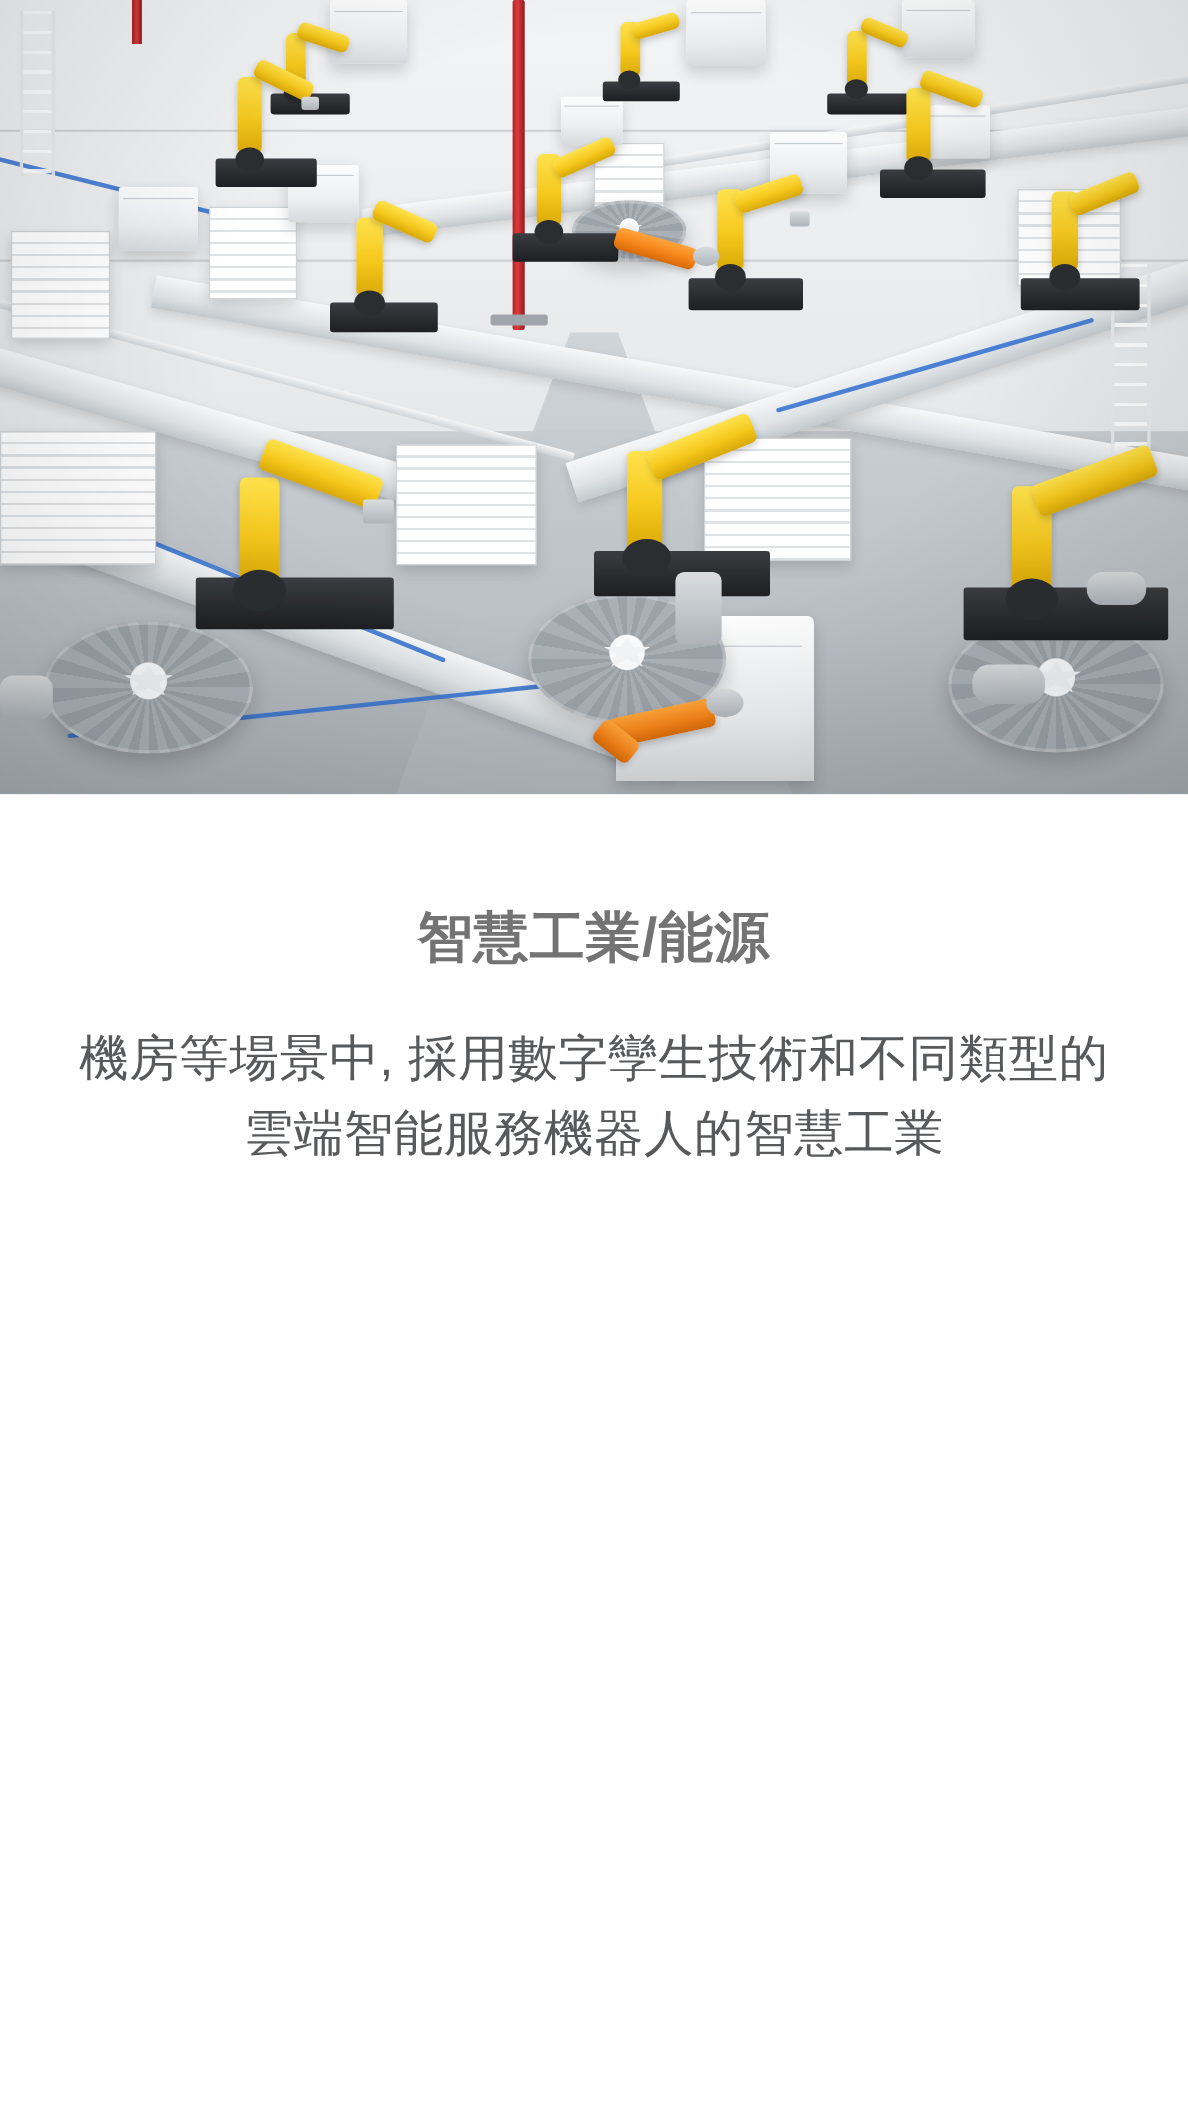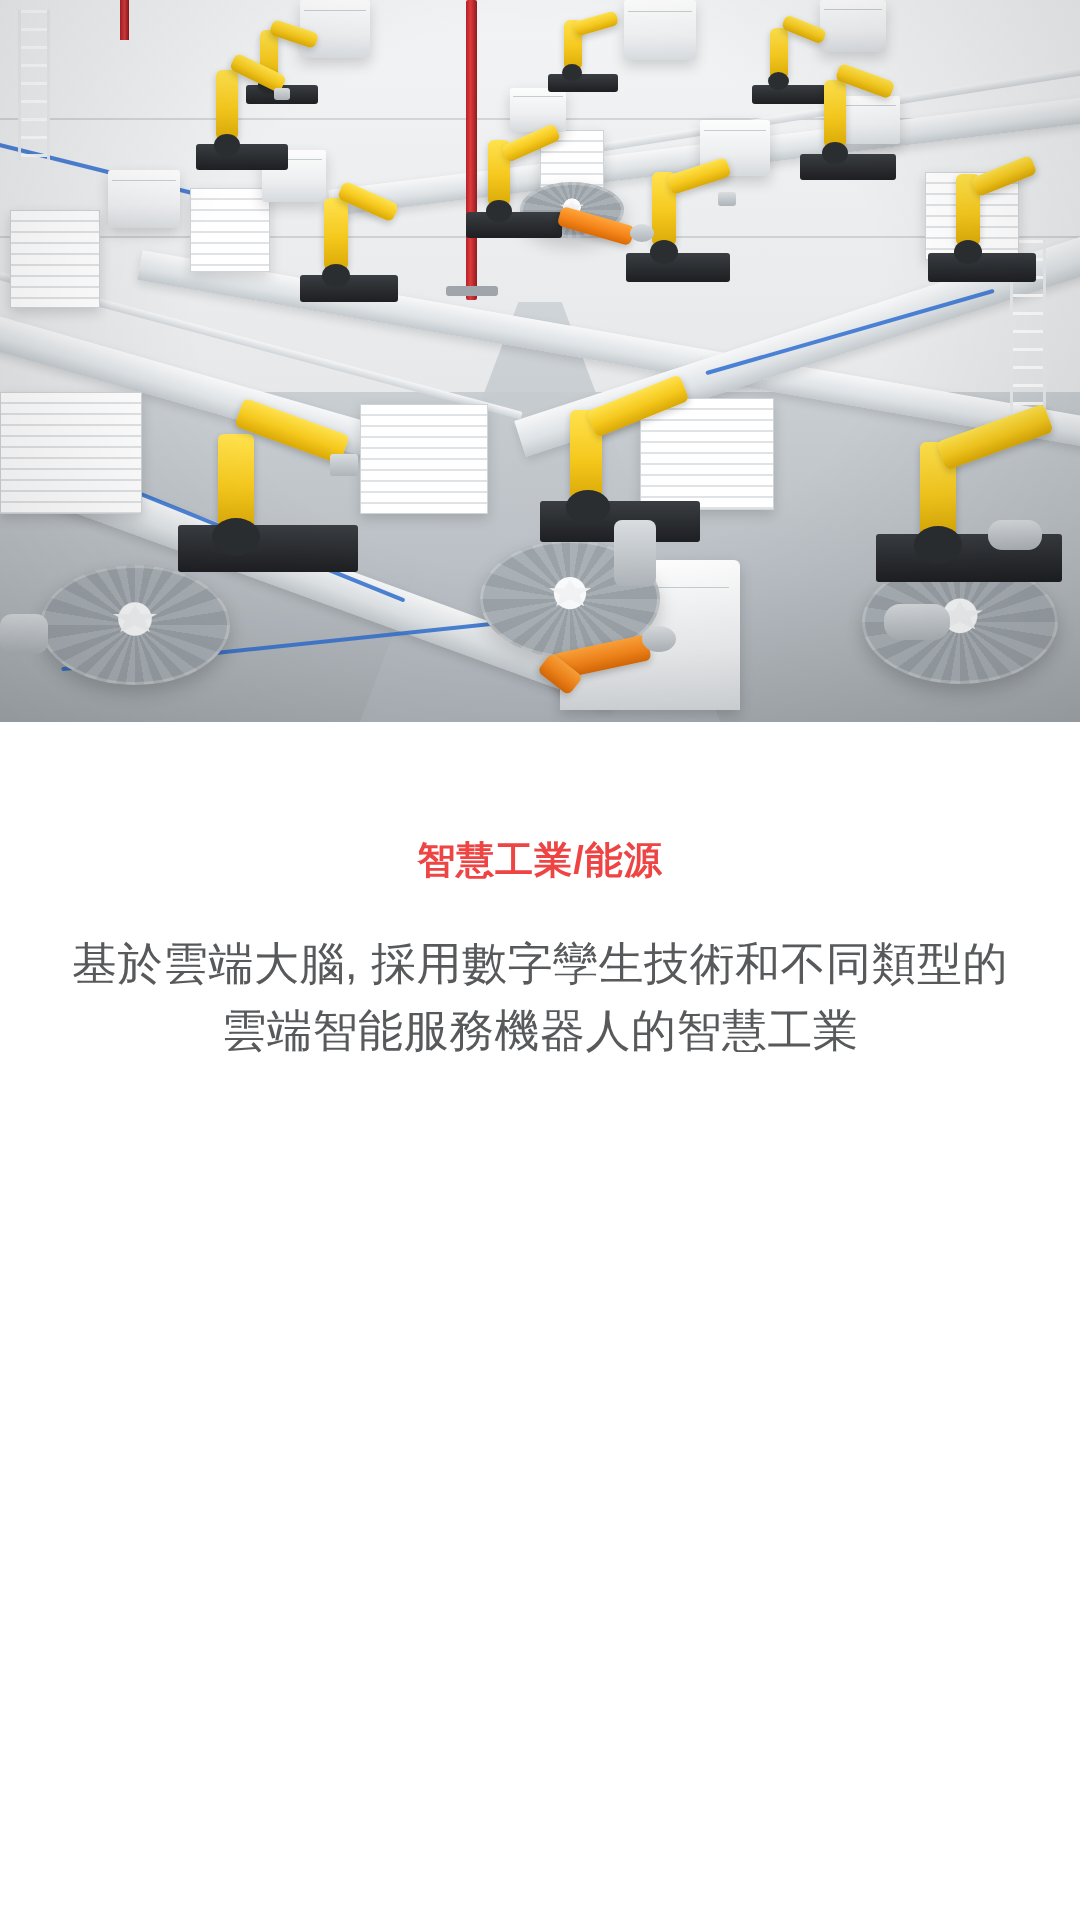--- a/index.html
+++ b/index.html
@@ -214,26 +214,26 @@
     pointer-events: none;
   }
 
   
   .content {
     flex: 1 1 auto;
     padding: 0 56px;
     background: #fff;
   }
   .title {
-    margin: 16px;
+    margin: 0;
     padding-top: 100px;
     text-align: center;
-    font-size: 38px;
+    font-size: 50px;
     font-weight: 700;
-    color: #ef4444;
+    color: #737373;
     letter-spacing: 1px;
     line-height: 1.2;
   }
   .subtitle {
     margin: 46px 0 0 0;
     text-align: center;
     font-size: 45px;
     font-weight: 400;
     color: #57595b;
     line-height: 1.5;
@@ -408,17 +408,17 @@
       <div class="rb-tool" style="position:absolute; left:884px; top:604px; width:66px; height:36px; border-radius:16px;"></div>
       <div class="rb-tool" style="position:absolute; left:0px; top:614px; width:48px; height:40px; border-radius:12px;"></div>
 
       <div class="vignette"></div>
     </div>
   </div>
 
   <div class="content">
     <h1 class="title">智慧工業/能源</h1>
 
-    <p class="subtitle">基於雲端大腦, 採用數字孿生技術和不同類型的雲端智能服務機器人的智慧工業</p>
+    <p class="subtitle">機房等場景中, 採用數字孿生技術和不同類型的雲端智能服務機器人的智慧工業</p>
 
   </div>
 
 </div>
 
 </body></html>

